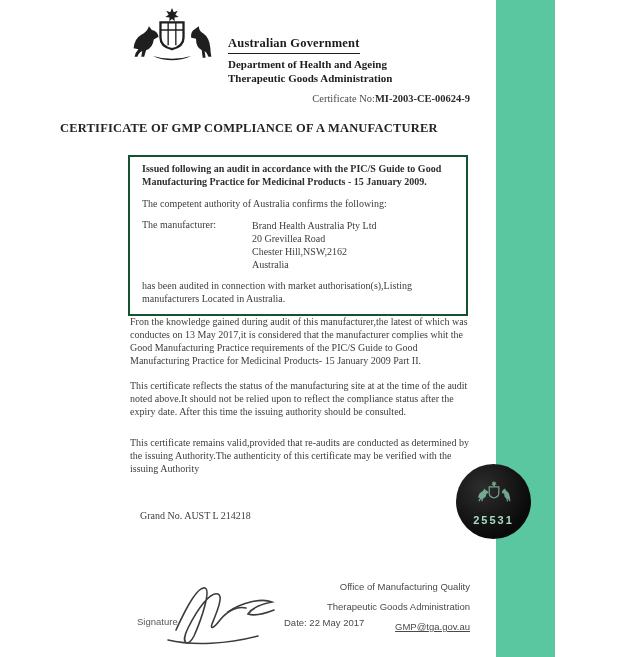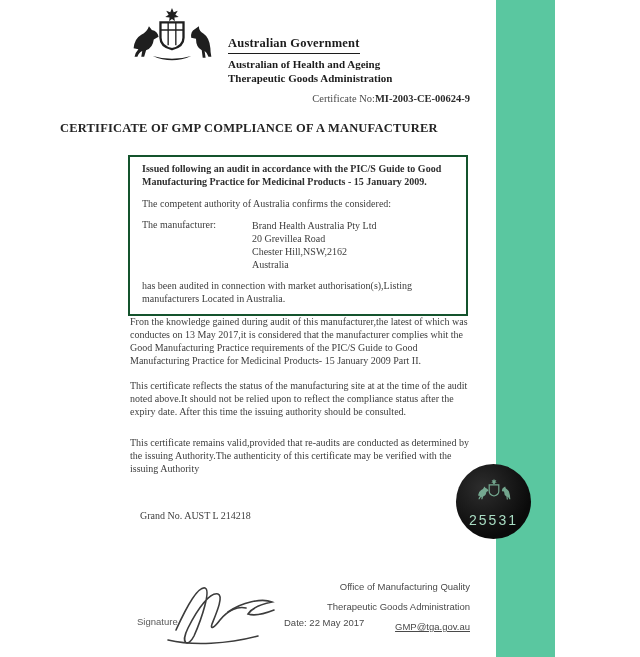--- a/index.html
+++ b/index.html
@@ -66,21 +66,21 @@
   .seal {
     position:absolute; left:456px; top:464px; width:75px; height:75px;
     border-radius:50%;
     background:radial-gradient(circle at 35% 32%, #2d2d2d, #0a0a0a 70%);
     display:flex; flex-direction:column; align-items:center; justify-content:center;
     z-index:3;
   }
   .seal svg { width:40px; height:26px; opacity:.75; margin-top:2px; }
   .seal-number {
     font-family:"Liberation Sans", sans-serif;
-    font-size:14px; letter-spacing:2px; color:#a9dcc3; margin-top:9px;
+    font-size:11px; letter-spacing:2px; color:#a9dcc3; margin-top:9px;font-weight:bold;
   }
 
   
   .footer-right {
     position:absolute; left:280px; top:581px; width:190px; text-align:right;
     font-family:"Liberation Sans", sans-serif; font-size:9.5px; color:#4a4a4a;
   }
   .footer-right .fr-line { margin-bottom:9px; }
   .footer-right .email { text-decoration:underline; color:#4a4a4a; }
   .date-line {
@@ -108,33 +108,33 @@
         <path d="M38,25 h24 M46,17 v24 M54,17 v24" stroke="#1f1f1f" stroke-width="1.4"></path>
         <path d="M10,44 q1,-10 8,-14 q6,-3 8,-9 l3,4 q6,1 7,7 l-5,3 q-1,9 -8,11 l-2,7 h-3 l1,-6 q-4,2 -5,6 h-3 q1,-5 4,-8 z"></path>
         <path d="M90,44 q-1,-11 -7,-15 q-5,-3 -5,-8 l-4,3 q-5,3 -4,9 l5,1 q0,9 6,12 l1,8 h3 l-1,-7 q3,2 4,6 h3 q-1,-5 -1,-9 z"></path>
         <path d="M30,52 q20,9 40,0 q-20,6 -40,0 z"></path>
       </g>
     </svg>
   </div>
 
   <div class="header-text">
     <div class="gov-line">Australian Government</div>
-    <div class="dept-line">Australian of Health and Ageing</div>
+    <div class="dept-line">Department of Health and Ageing</div>
     <div class="agency-line">Therapeutic Goods Administration</div>
   </div>
 
   <div class="cert-no">
     <span>Certificate No:</span><b>MI-2003-CE-00624-9</b>
   </div>
 
   <div class="title">CERTIFICATE OF GMP COMPLIANCE OF A MANUFACTURER</div>
 
   <div class="box">
     <p class="issued">Issued following an audit in accordance with the PIC/S Guide to Good Manufacturing Practice for Medicinal Products - 15 January 2009.</p>
-    <p class="authority">The competent authority of Australia confirms the considered:</p>
+    <p class="authority">The competent authority of Australia confirms the following:</p>
     <div class="mfr-row">
       <div class="mfr-label">The manufacturer:</div>
       <div class="mfr-address">
         <div>Brand Health Australia Pty Ltd</div>
         <div>20 Grevillea Road</div>
         <div>Chester Hill,NSW,2162</div>
         <div>Australia</div>
       </div>
     </div>
     <p>has been audited in connection with market authorisation(s),Listing manufacturers Located in Australia.</p>

